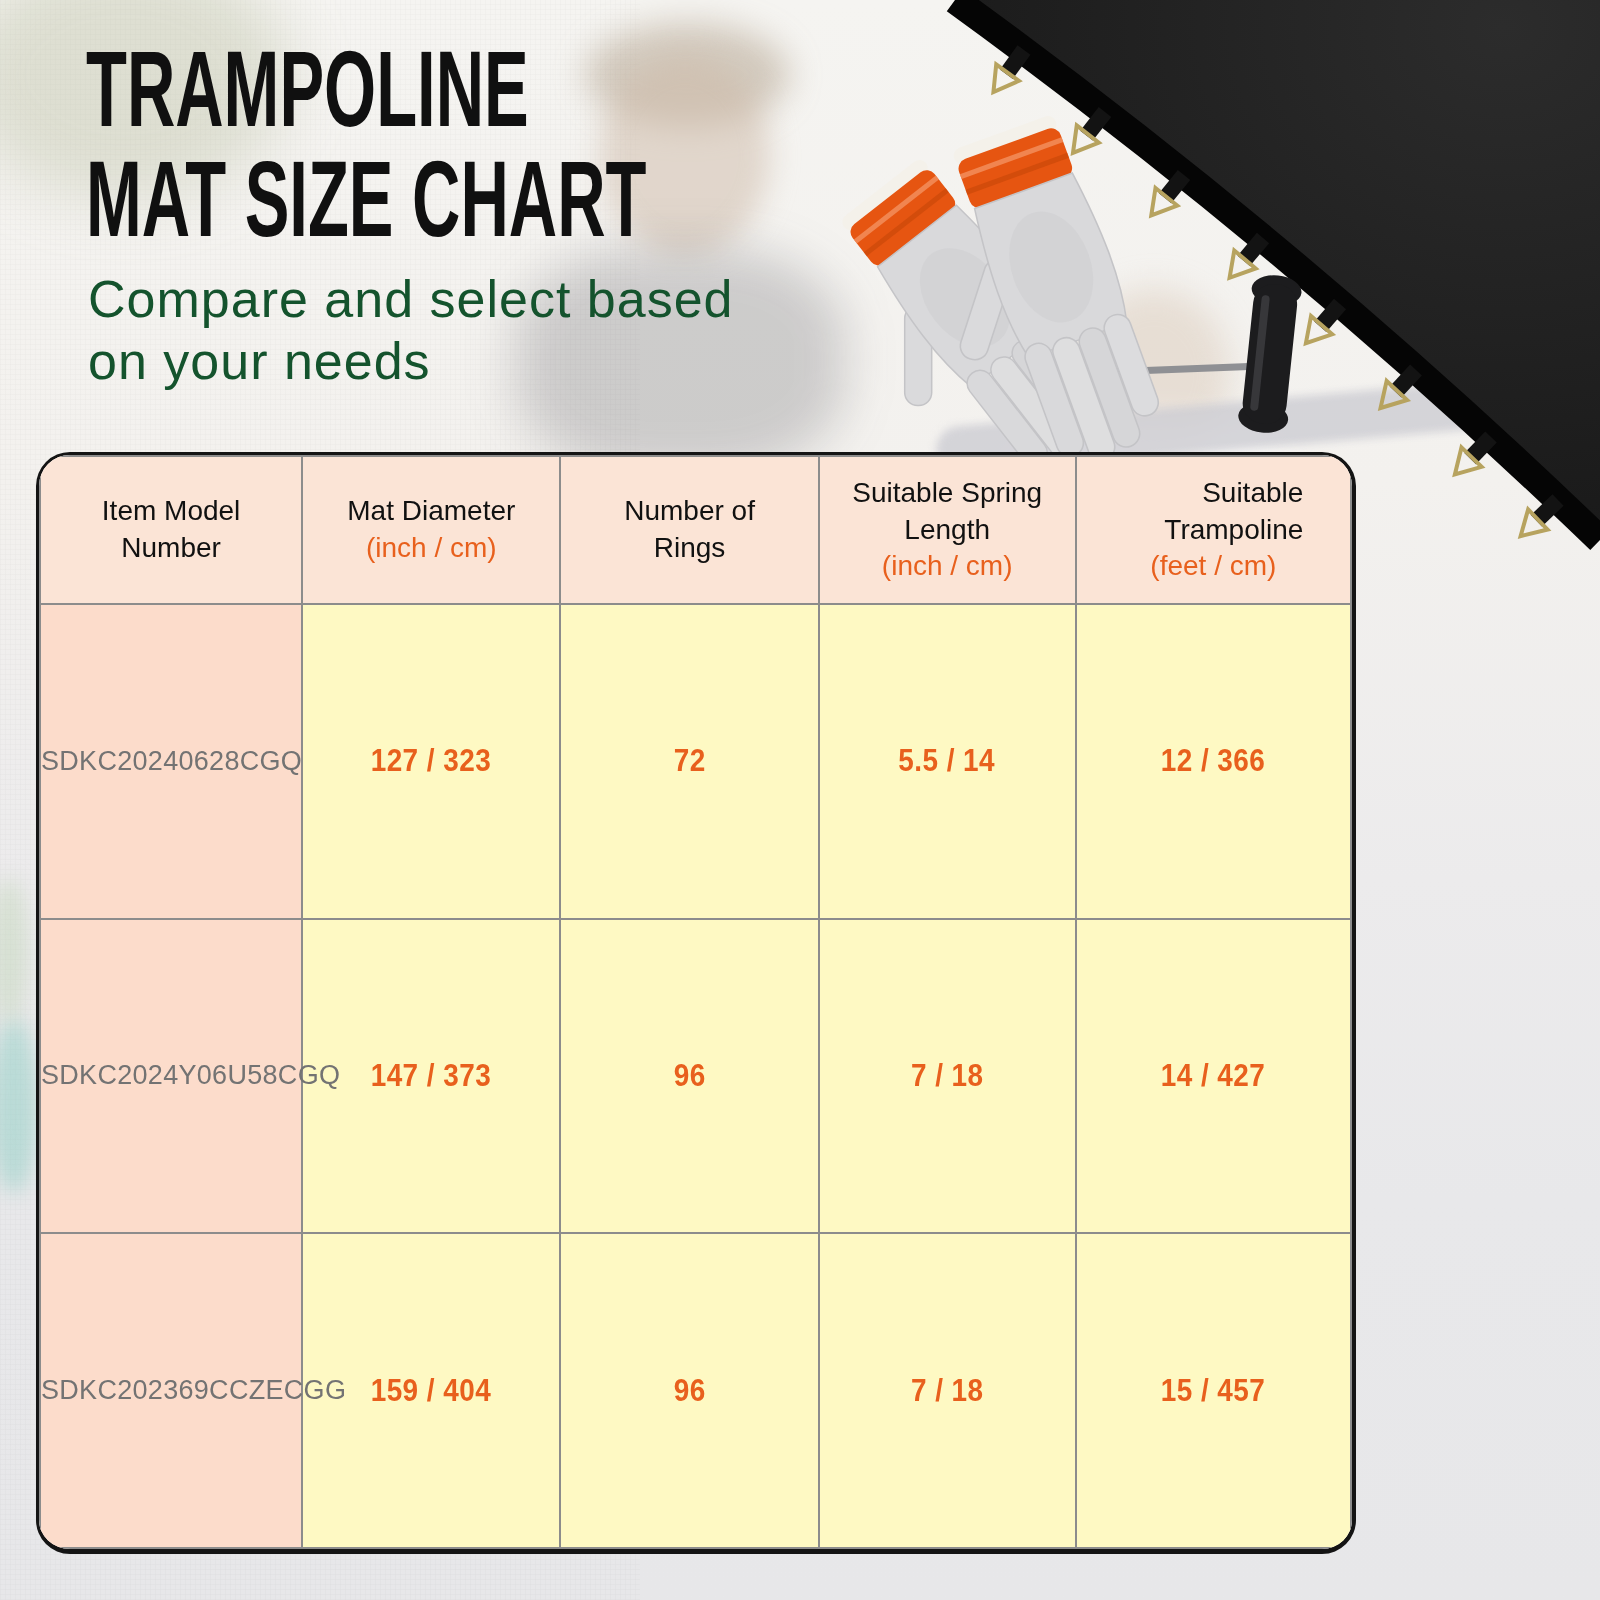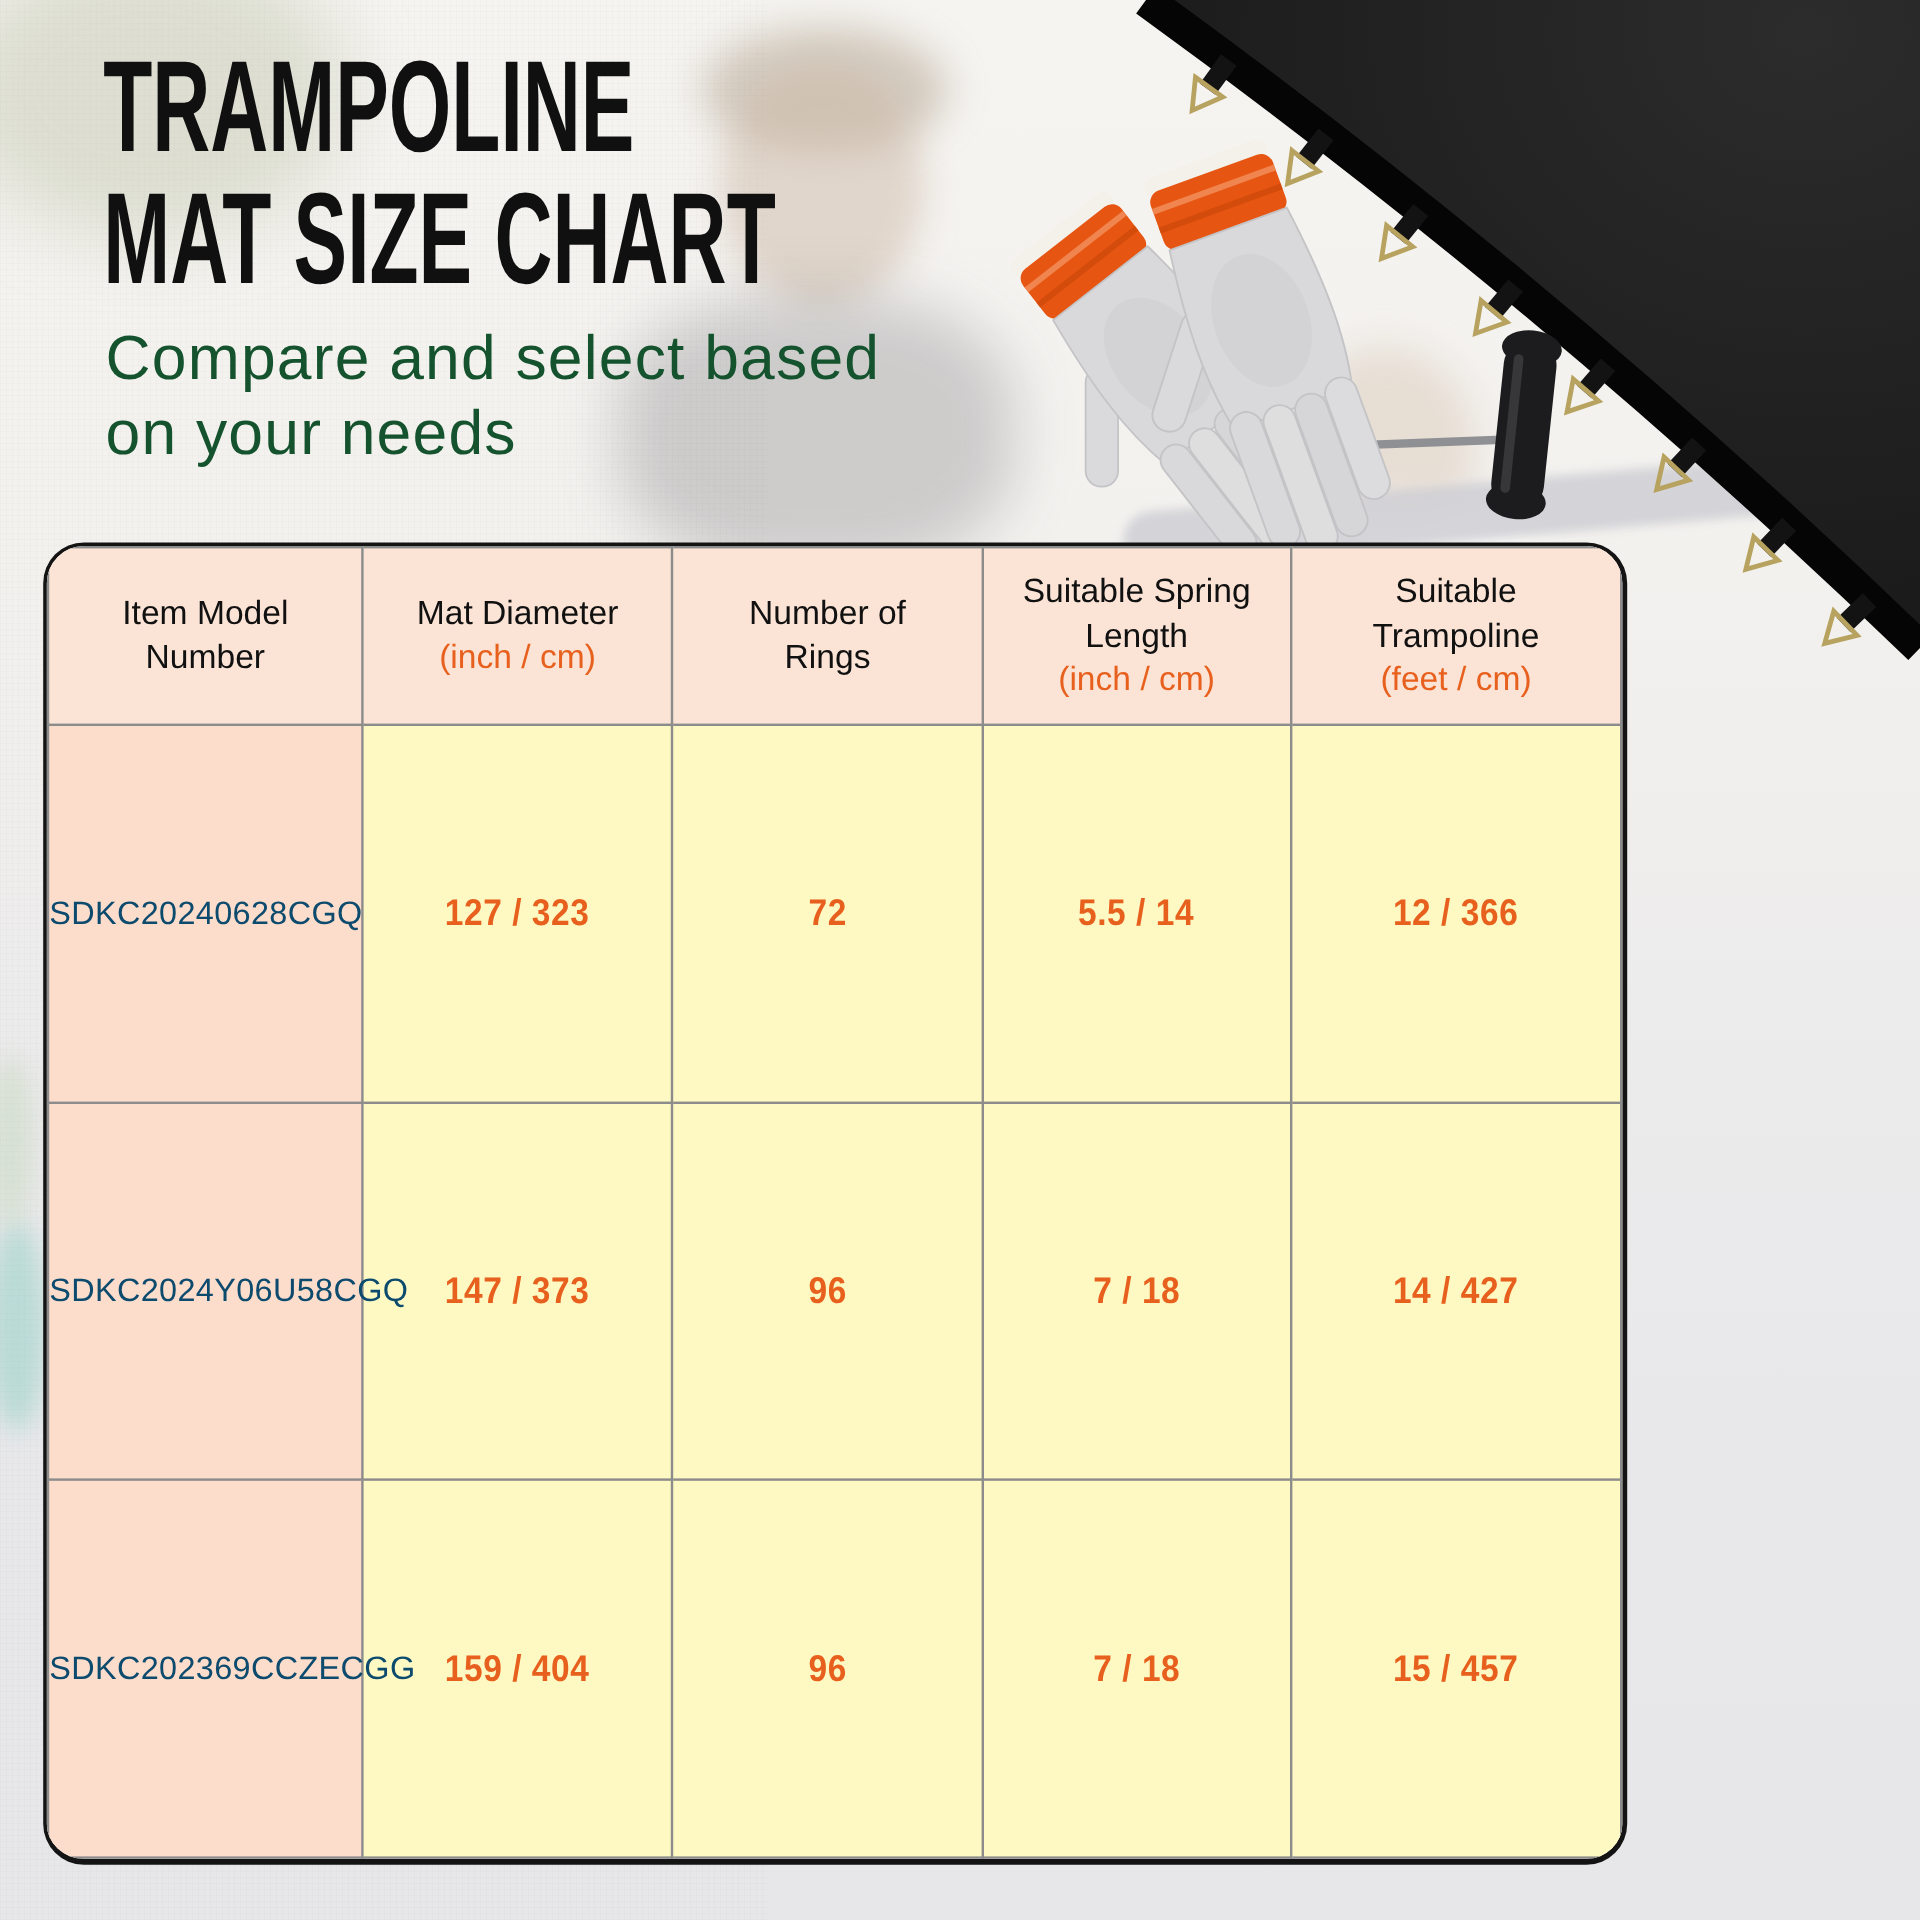--- a/index.html
+++ b/index.html
@@ -50,24 +50,24 @@
     border-radius:34px; overflow:hidden;
   }
   table{ width:100%; height:100%; border-collapse:collapse; table-layout:fixed; }
   col.c1{width:20%;} col.c2{width:19.7%;} col.c3{width:19.7%;} col.c4{width:19.6%;} col.c5{width:21%;}
   th,td{ border:2px solid #8c8c8c; text-align:center; vertical-align:middle; }
   thead th{ background:#fbe4d6; height:148px; font-size:28px; font-weight:normal; color:#111; line-height:1.32; }
   .h-label{ display:inline-block; }
   .c1h .h-label{ max-width:180px; }
   .c3h .h-label{ max-width:150px; }
   .c4h .h-label{ max-width:200px; }
-  .c5h .h-label{ max-width:180px; }
+  .c5h .h-label{ max-width:180px;text-align:right; }
   .h-unit{ display:block; color:#e8601d; }
   tbody tr{ height:135px; }
-  td.model{ background:#fcdccb; font-size:27px; color:#0c4a6e; letter-spacing:.3px; }
+  td.model{ background:#fcdccb; font-size:27px; color:#737373; letter-spacing:.3px; }
   td.data{ background:#fef9c3; }
   td.data .num{
     display:inline-block; font-size:31px; font-weight:bold; color:#e8601d;
     transform:scaleX(.9); letter-spacing:.5px; white-space:nowrap;
   }
 </style>
 </head>
 <body>
 
 <div class="mesh"></div>

